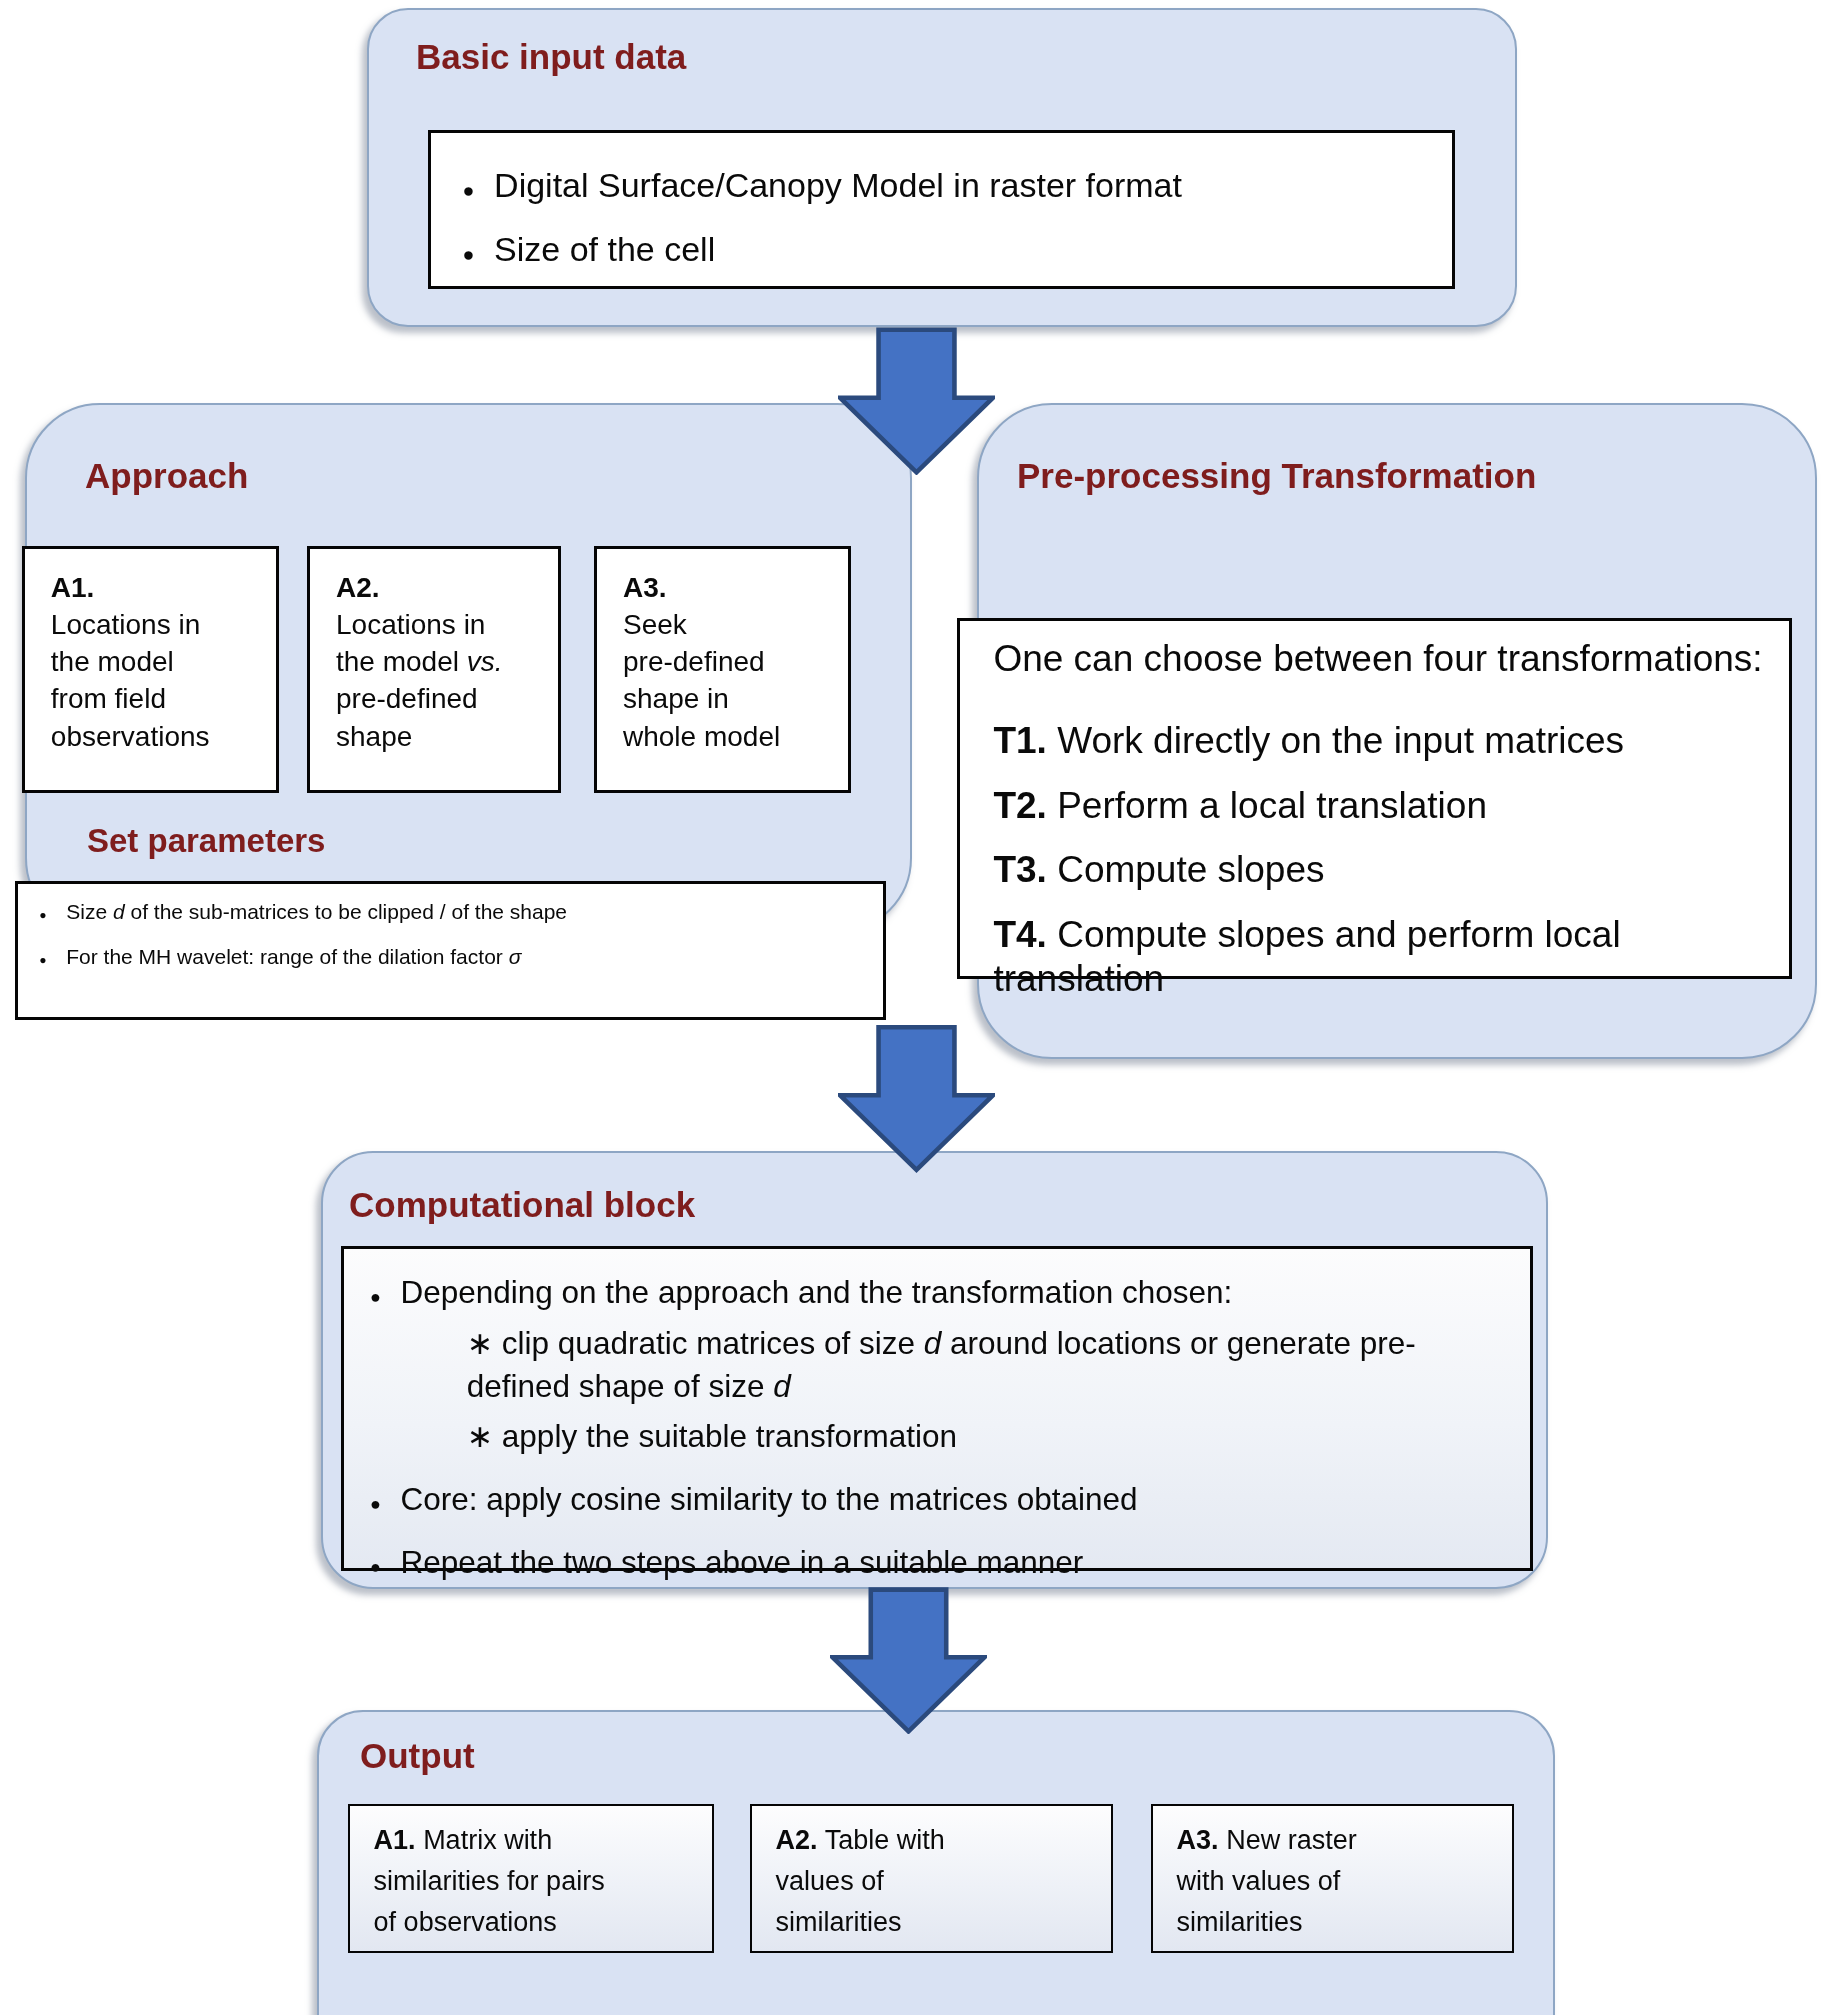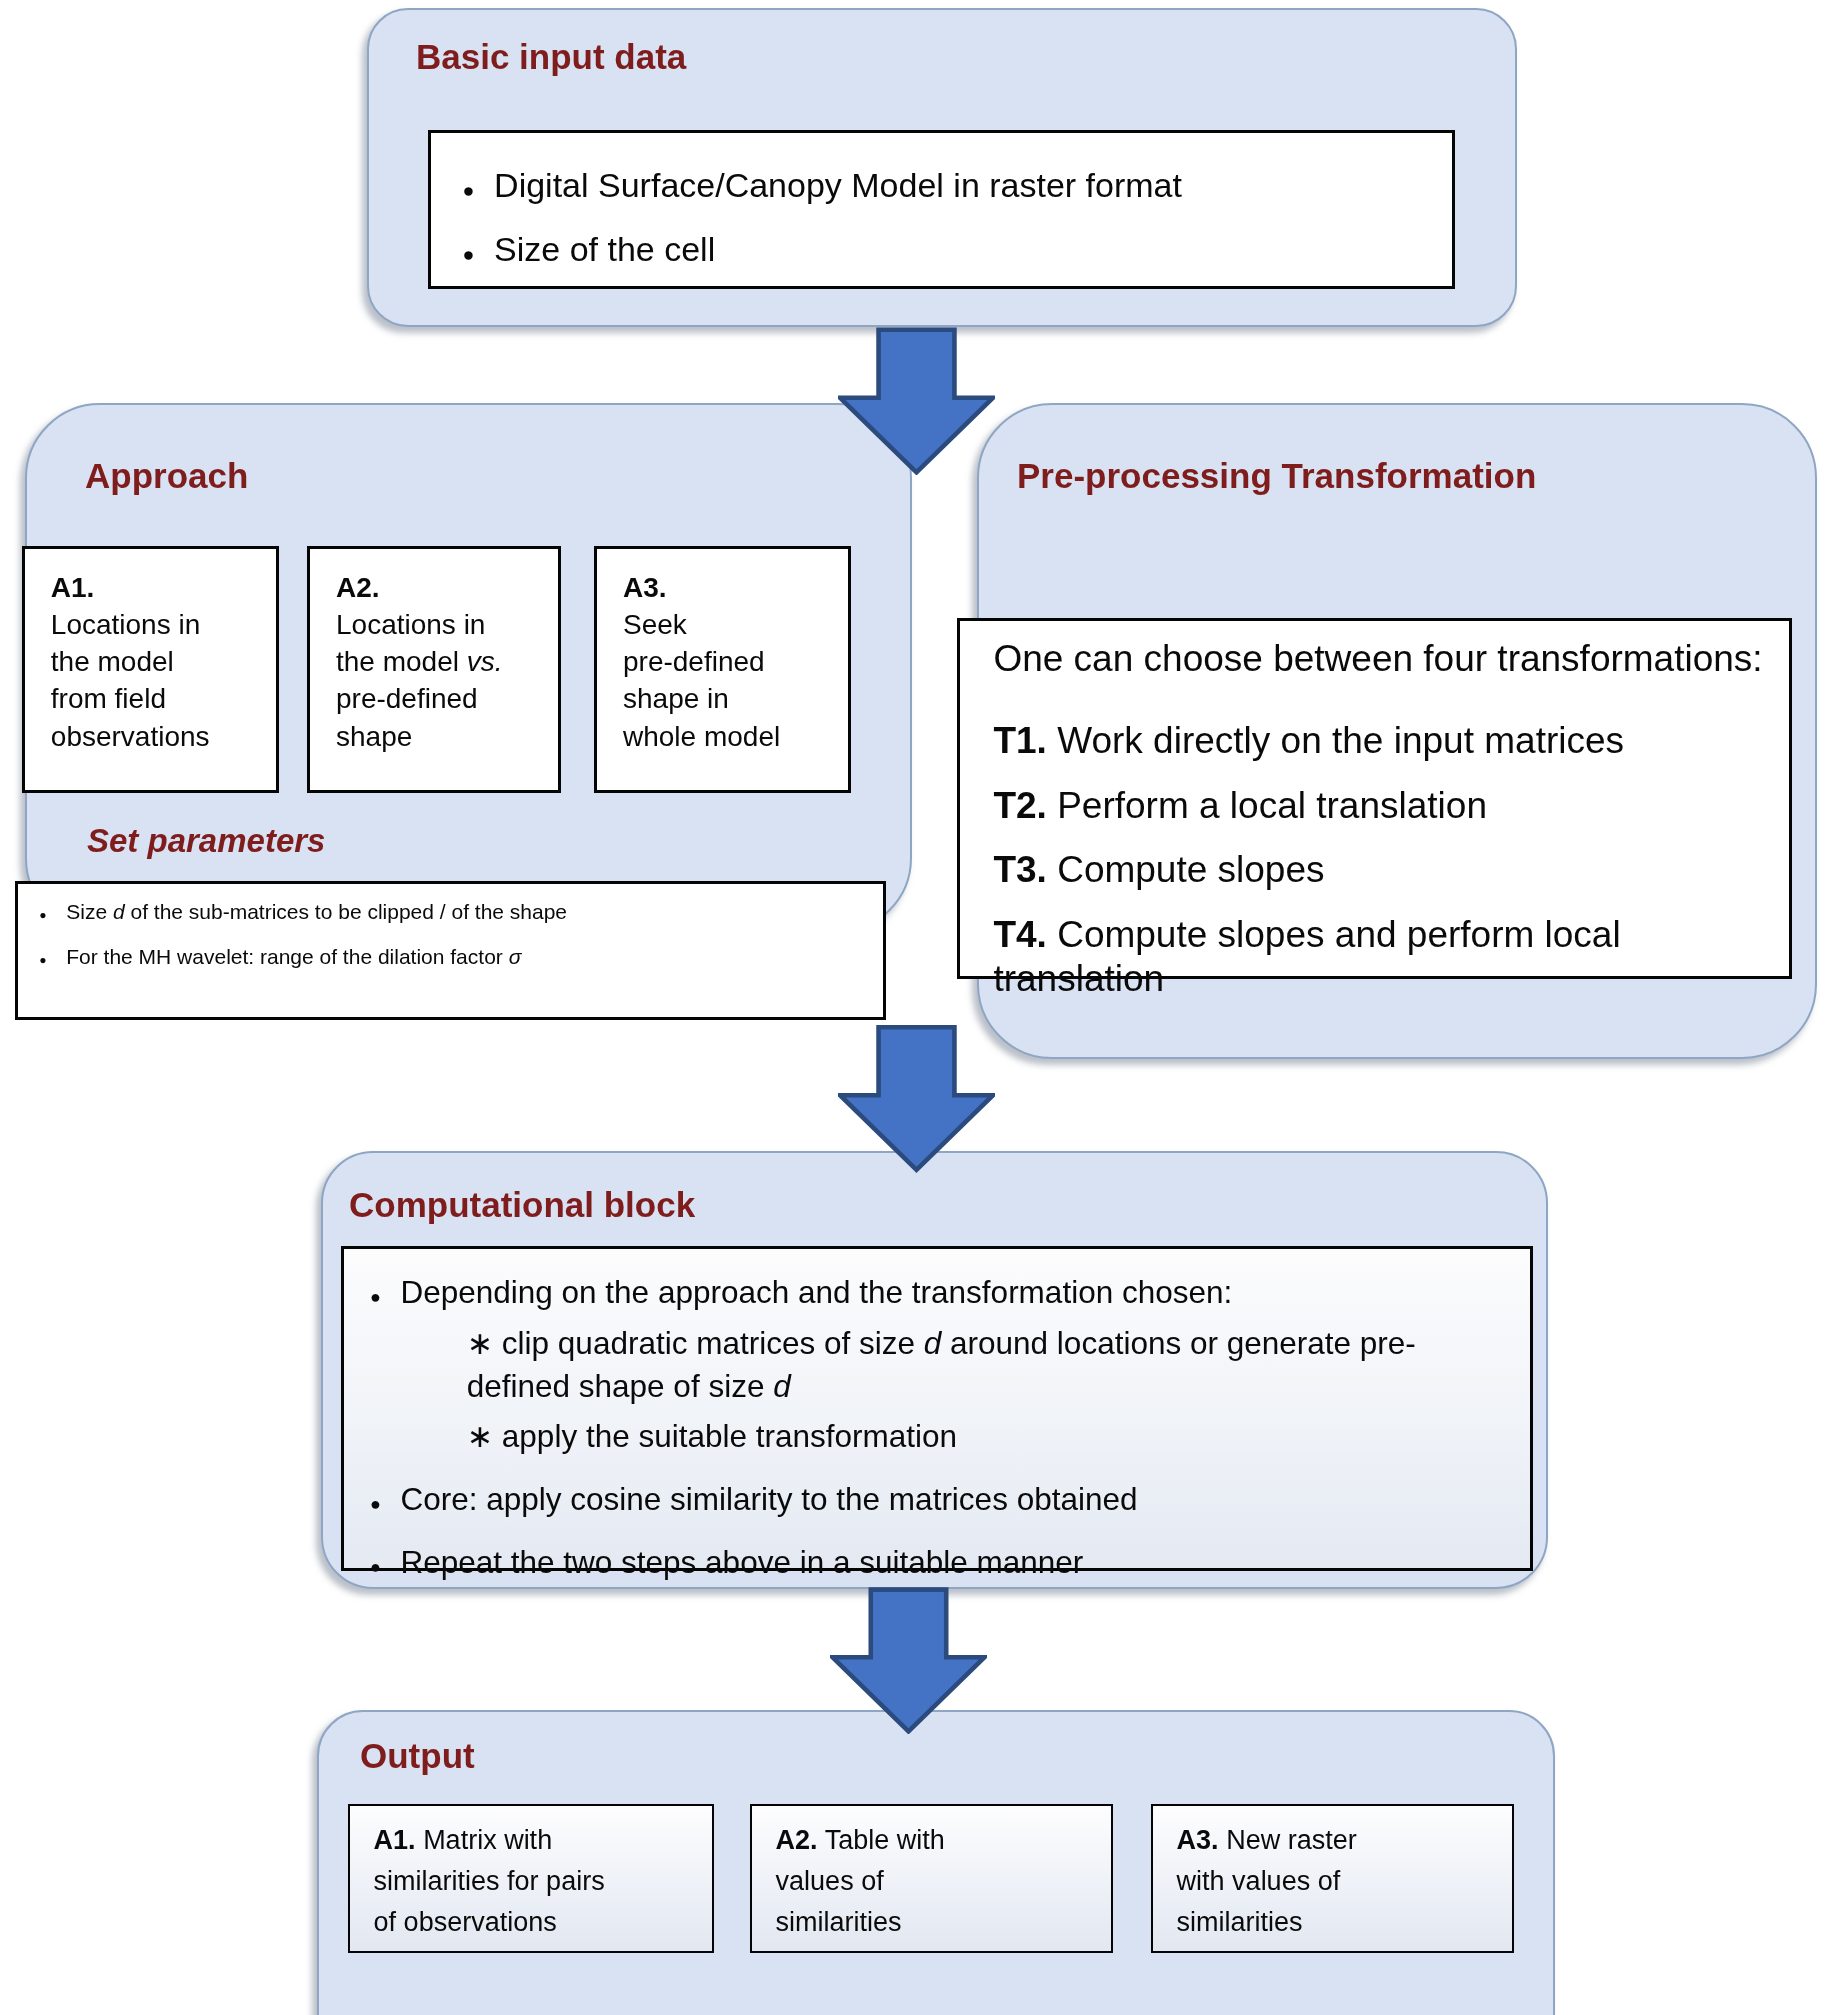--- a/index.html
+++ b/index.html
@@ -14,21 +14,21 @@
   #panel-preproc{left:977px;top:403px;  width:840px; height:656px;border-radius:75px;}
   #panel-comp   {left:321px; top:1151px; width:1227px; height:438px; border-radius:52px;padding-left:8px;}
   #panel-output {left:317px; top:1710px; width:1238px; height:357px; border-radius:46px;}
 
   .ptitle{position:absolute;margin:0;font-size:35px;font-weight:bold;color:#7f1d1d;}
   #t-basic  {left:47px;top:27.5px;}
   #t-approach{left:58px;top:51px;}
   #t-preproc{left:38px;top:51px;}
   #t-comp   {left:26px;top:31.5px;}
   #t-output {left:41px;top:23.6px;}
-  #t-setparams{position:absolute;left:60px;top:417px;margin:0;font-size:33px;font-weight:bold;font-style:italic;}
+  #t-setparams{position:absolute;left:60px;top:417px;margin:0;font-size:33px;font-weight:bold;}
 
   .wbox{position:absolute;background:#ffffff;border:3.9px solid #050505;}
   #box-basic{left:59px;top:120px;width:1027px;height:159px;padding:33px 19.7px 0 31.5px;font-size:34px;}
   .bul{display:flex;align-items:baseline;margin-bottom:25px;}
   .bul::before{content:"●";font-size:0.58em;margin-right:19.7px;flex:0 0 auto;}
 
   .abox{position:absolute;width:257px;height:247px;background:#ffffff;border:3.9px solid #050505;
         padding:19.7px 5.2px 0 26px;font-size:28px;line-height:1.33;}
   #abox1{left:-5.2px;top:141px;}
   #abox2{left:280px;top:141px;width:254px;}

